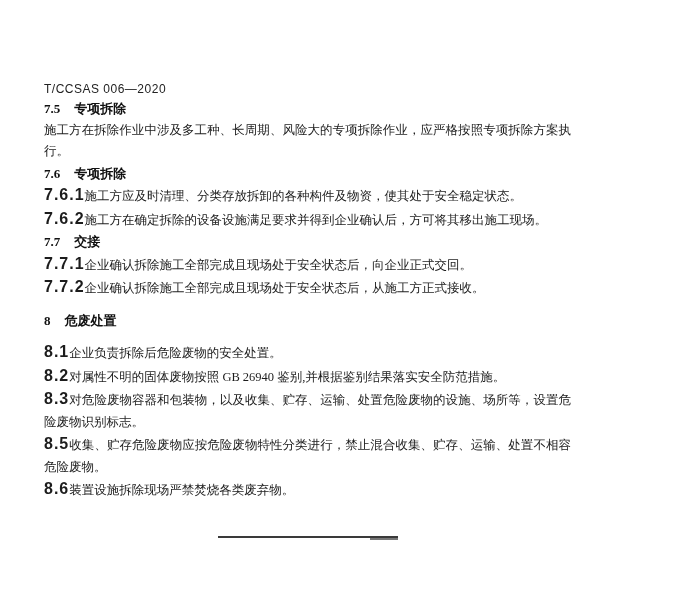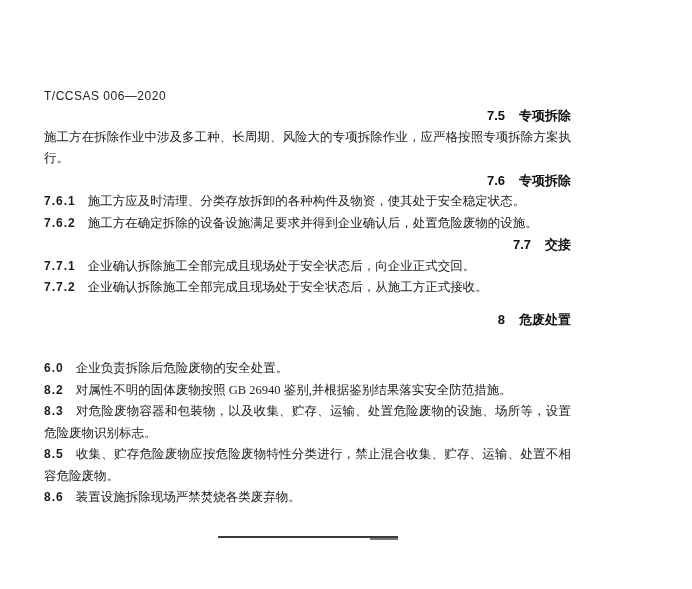--- a/index.html
+++ b/index.html
@@ -12,60 +12,59 @@
     width: 692px;
     height: 589px;
     background: #ffffff;
     overflow: hidden;
     font-family: "Liberation Serif", serif;
     color: #1c1c1c;
   }
   .content {
     position: absolute;
     left: 44px;
-    top: 88px;
+    top: 81px;
     width: 527px;
   }
   .doc-number {
     font-family: "Liberation Sans", sans-serif;
     font-size: 12px;
     line-height: 17px;
     letter-spacing: 0.5px;
     color: #222222;
   }
   .heading {
     margin: 0;
-    font-family: Liberation Sans, sans-serif;
+    font-family: Liberation Serif, serif;
     font-weight: bold;
     font-size: 13px;
     line-height: 21.5px;
     color: #111111;
-    text-align: right;
   }
   .heading .h-num {
     display: inline-block;
     margin-right: 14px;
   }
   .para, .clause {
     margin: 0;
     font-size: 12.5px;
     line-height: 21.5px;
     text-align: justify;
   }
   .clause .c-num {
     font-family: "Liberation Sans", sans-serif;
     font-weight: bold;
-    font-size: 12px;
+    font-size: 16px;
     display: inline-block;
-    margin-right: 12px;
+    margin-right: 0;
     letter-spacing: 1px;
   }
   .section-8-heading {
     margin-top: 10px;
-    margin-bottom: 28px;
+    margin-bottom: 10px;
   }
   .footer-rule {
     position: absolute;
     left: 218px;
     top: 536px;
     width: 180px;
     height: 2px;
     background: #3a3a3a;
   }
   .footer-rule .rule-shadow {
@@ -93,41 +92,41 @@
 
     <h2 class="heading">
       <span class="h-num">7.6</span><span class="h-title">专项拆除</span>
     </h2>
 
     <p class="clause">
       <span class="c-num">7.6.1</span><span class="c-text">施工方应及时清理、分类存放拆卸的各种构件及物资，使其处于安全稳定状态。</span>
     </p>
 
     <p class="clause">
-      <span class="c-num">7.6.2</span><span class="c-text">施工方在确定拆除的设备设施满足要求并得到企业确认后，处置危险废物的设施。</span>
+      <span class="c-num">7.6.2</span><span class="c-text">施工方在确定拆除的设备设施满足要求并得到企业确认后，方可将其移出施工现场。</span>
     </p>
 
     <h2 class="heading">
       <span class="h-num">7.7</span><span class="h-title">交接</span>
     </h2>
 
     <p class="clause">
       <span class="c-num">7.7.1</span><span class="c-text">企业确认拆除施工全部完成且现场处于安全状态后，向企业正式交回。</span>
     </p>
 
     <p class="clause">
       <span class="c-num">7.7.2</span><span class="c-text">企业确认拆除施工全部完成且现场处于安全状态后，从施工方正式接收。</span>
     </p>
 
     <h2 class="heading section-8-heading">
       <span class="h-num">8</span><span class="h-title">危废处置</span>
     </h2>
 
     <p class="clause">
-      <span class="c-num">6.0</span><span class="c-text">企业负责拆除后危险废物的安全处置。</span>
+      <span class="c-num">8.1</span><span class="c-text">企业负责拆除后危险废物的安全处置。</span>
     </p>
 
     <p class="clause">
       <span class="c-num">8.2</span><span class="c-text">对属性不明的固体废物按照 GB 26940 鉴别,并根据鉴别结果落实安全防范措施。</span>
     </p>
 
     <p class="clause">
       <span class="c-num">8.3</span><span class="c-text">对危险废物容器和包装物，以及收集、贮存、运输、处置危险废物的设施、场所等，设置危险废物识别标志。</span>
     </p>
 

